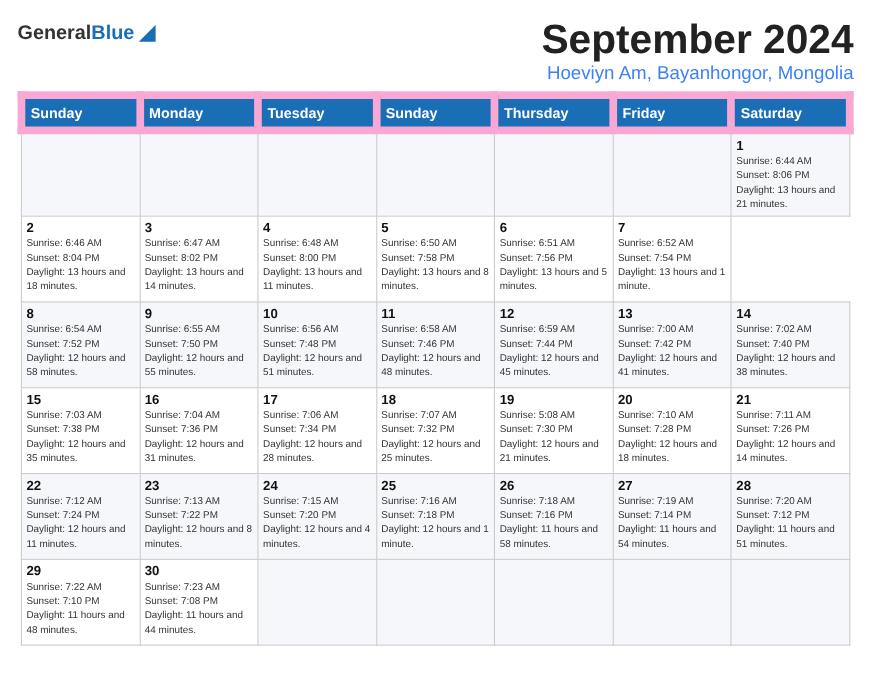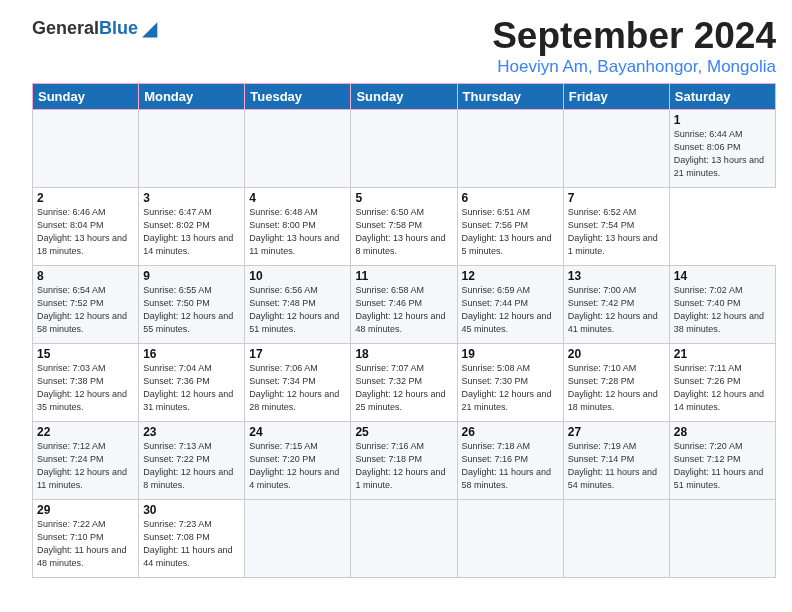--- a/index.html
+++ b/index.html
@@ -6,21 +6,21 @@
     body {
       font-family: Arial, sans-serif;
       background: #fff;
       width: 792px;
       height: 612px;
       overflow: hidden;
     }
     .page {
       width: 792px;
       height: 472px;
-      padding: 16px 16px 10px 32px;
+      padding: 16px 16px 10px 16px;
       background: #fff;
     }
     .header {
       display: flex;
       align-items: flex-start;
       justify-content: space-between;
       margin-bottom: 6px;
     }
     .logo {
       display: flex;
@@ -50,21 +50,21 @@
       border-collapse: collapse;
       table-layout: fixed;
     }
     .calendar th {
       background: #1a6eb5;
       color: #fff;
       font-size: 13px;
       font-weight: bold;
       text-align: left;
       padding: 5px 5px;
-      border: 1px solid #f9a8d4;
+      border: 7px solid #f9a8d4;
     }
     .calendar td {
       vertical-align: top;
       border: 1px solid #ccc;
       padding: 3px 4px;
       font-size: 9.5px;
       color: #333;
       background: #fff;
       height: 78px;
     }

